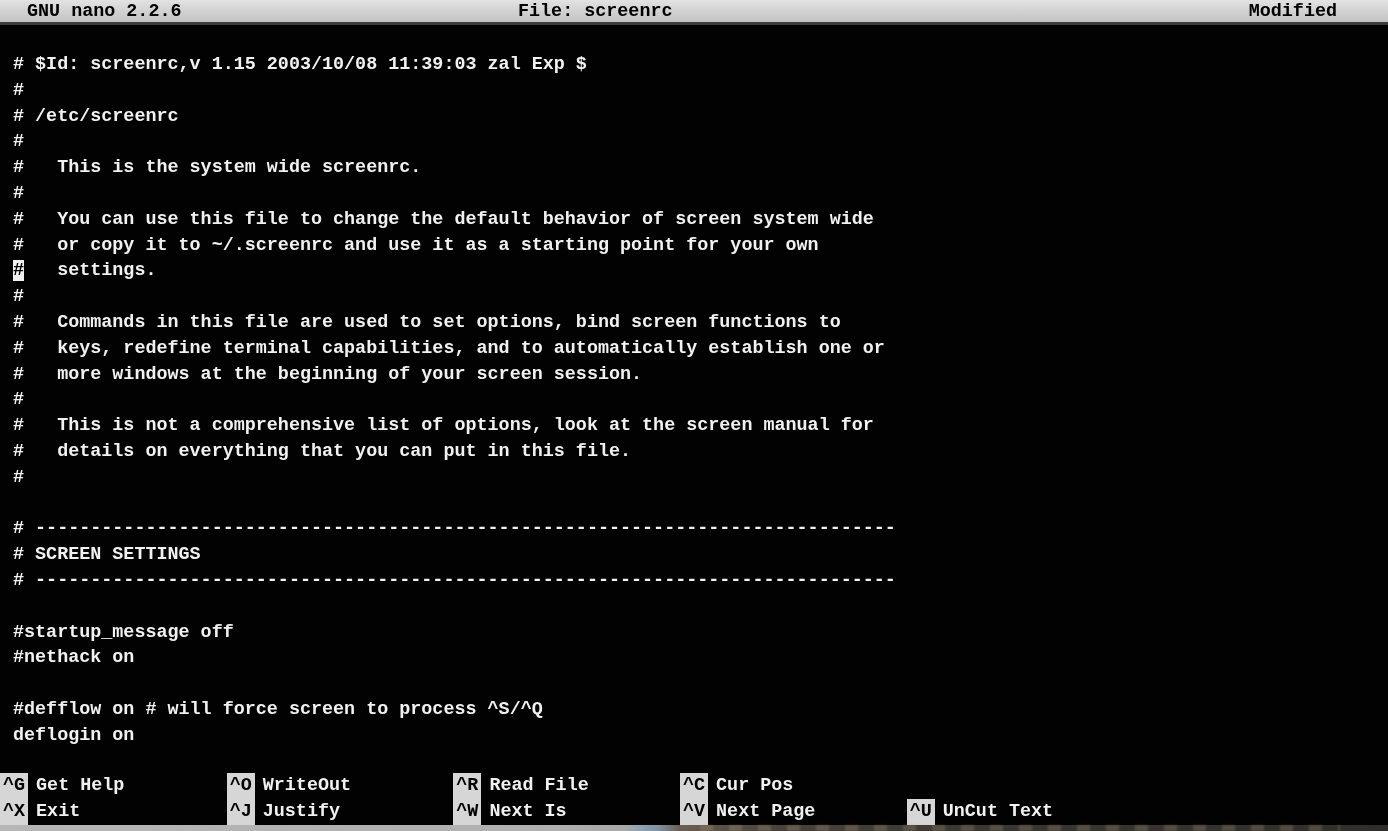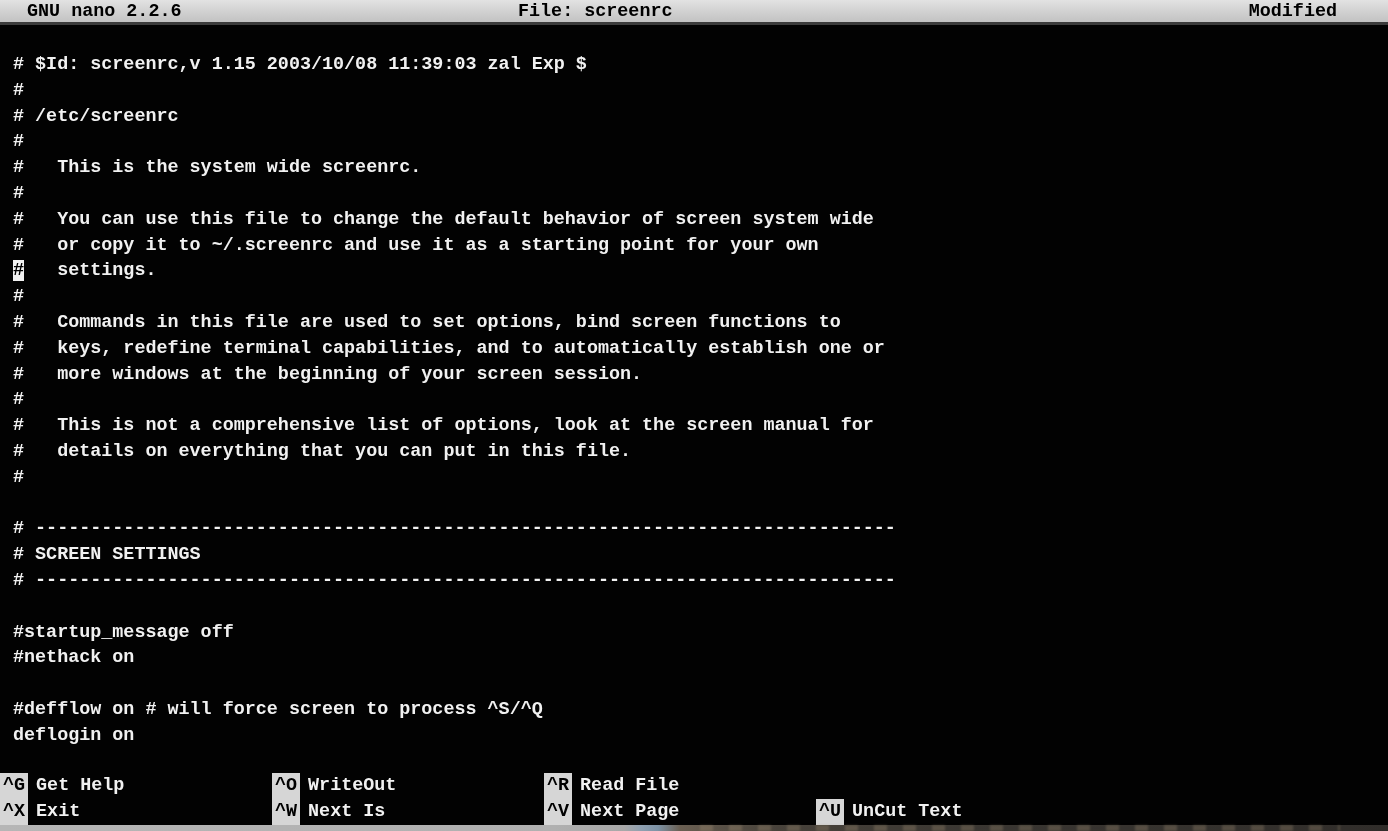--- a/index.html
+++ b/index.html
@@ -31,21 +31,21 @@
   .line { height:25.8px; }
   .cursor {
     background: var(--cursor-bg, #f1f1f1);
     color:#000;
   }
   
   .shortcuts {
     position:absolute; left:0; bottom:6px; width:1360px; height:52px;
   }
   .srow {
-    display:grid; grid-template-columns:repeat(5, 1fr);
+    display:grid; grid-template-columns:repeat(6, 1fr);
     height:26px; line-height:26px;
   }
   .sitem { white-space:pre; height:26px; }
   .skey {
     display:inline-block; height:26px; padding:0 3px; margin-right:8px;
     background: var(--key-badge-bg, #d6d6d6);
     color:#000;
   }
   
   .bottom-strip {
@@ -73,23 +73,25 @@
     <span class="modified">Modified</span>
   </div>
 
   <div class="editor" id="editor"><div class="line"># $Id: screenrc,v 1.15 2003/10/08 11:39:03 zal Exp $</div><div class="line">#</div><div class="line"># /etc/screenrc</div><div class="line">#</div><div class="line">#   This is the system wide screenrc.</div><div class="line">#</div><div class="line">#   You can use this file to change the default behavior of screen system wide</div><div class="line">#   or copy it to ~/.screenrc and use it as a starting point for your own</div><div class="line"><span class="cursor">#</span>   settings.</div><div class="line">#</div><div class="line">#   Commands in this file are used to set options, bind screen functions to</div><div class="line">#   keys, redefine terminal capabilities, and to automatically establish one or</div><div class="line">#   more windows at the beginning of your screen session.</div><div class="line">#</div><div class="line">#   This is not a comprehensive list of options, look at the screen manual for</div><div class="line">#   details on everything that you can put in this file.</div><div class="line">#</div><div class="line">&nbsp;</div><div class="line"># ------------------------------------------------------------------------------</div><div class="line"># SCREEN SETTINGS</div><div class="line"># ------------------------------------------------------------------------------</div><div class="line">&nbsp;</div><div class="line">#startup_message off</div><div class="line">#nethack on</div><div class="line">&nbsp;</div><div class="line">#defflow on # will force screen to process ^S/^Q</div><div class="line">deflogin on</div></div>
 
   <div class="shortcuts" id="shortcuts">
       <div class="srow">
         <div class="sitem"><span class="skey">^G</span><span class="slabel">Get Help</span></div>
         <div class="sitem"><span class="skey">^O</span><span class="slabel">WriteOut</span></div>
         <div class="sitem"><span class="skey">^R</span><span class="slabel">Read File</span></div>
+        <div class="sitem"><span class="skey">^C</span><span class="slabel">Cur Pos</span></div>
       </div>
       <div class="srow">
         <div class="sitem"><span class="skey">^X</span><span class="slabel">Exit</span></div>
+        <div class="sitem"><span class="skey">^J</span><span class="slabel">Justify</span></div>
         <div class="sitem"><span class="skey">^W</span><span class="slabel">Next Is</span></div>
         <div class="sitem"><span class="skey">^V</span><span class="slabel">Next Page</span></div>
         <div class="sitem"><span class="skey">^U</span><span class="slabel">UnCut Text</span></div>
       </div>
     </div>
 
   <div class="bottom-strip">
     <div class="smudge"></div>
   </div>
 

